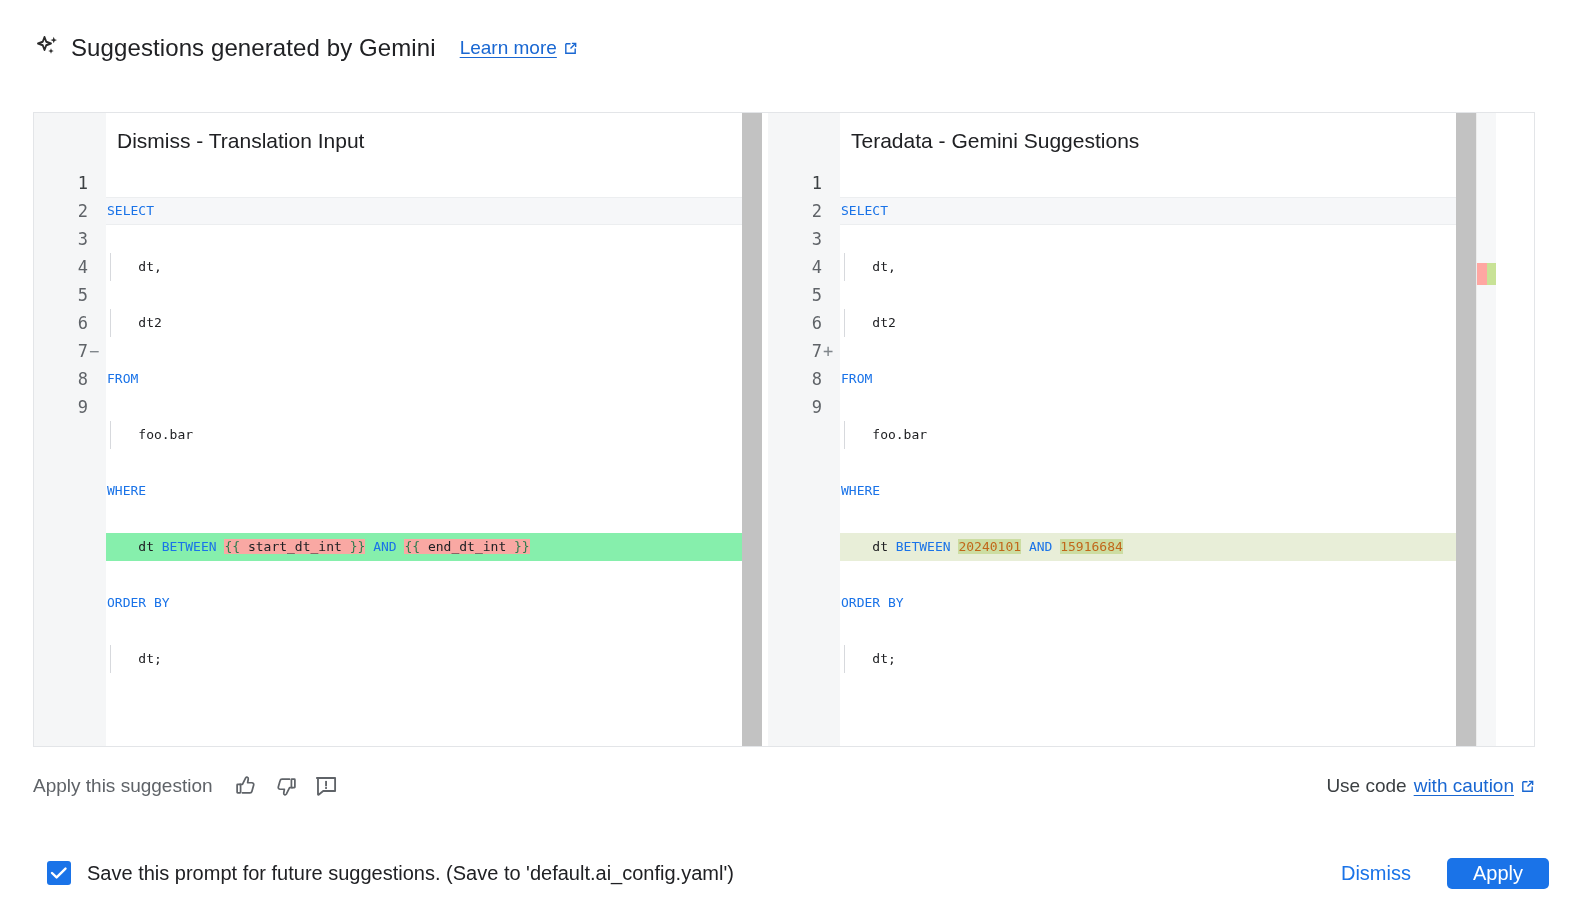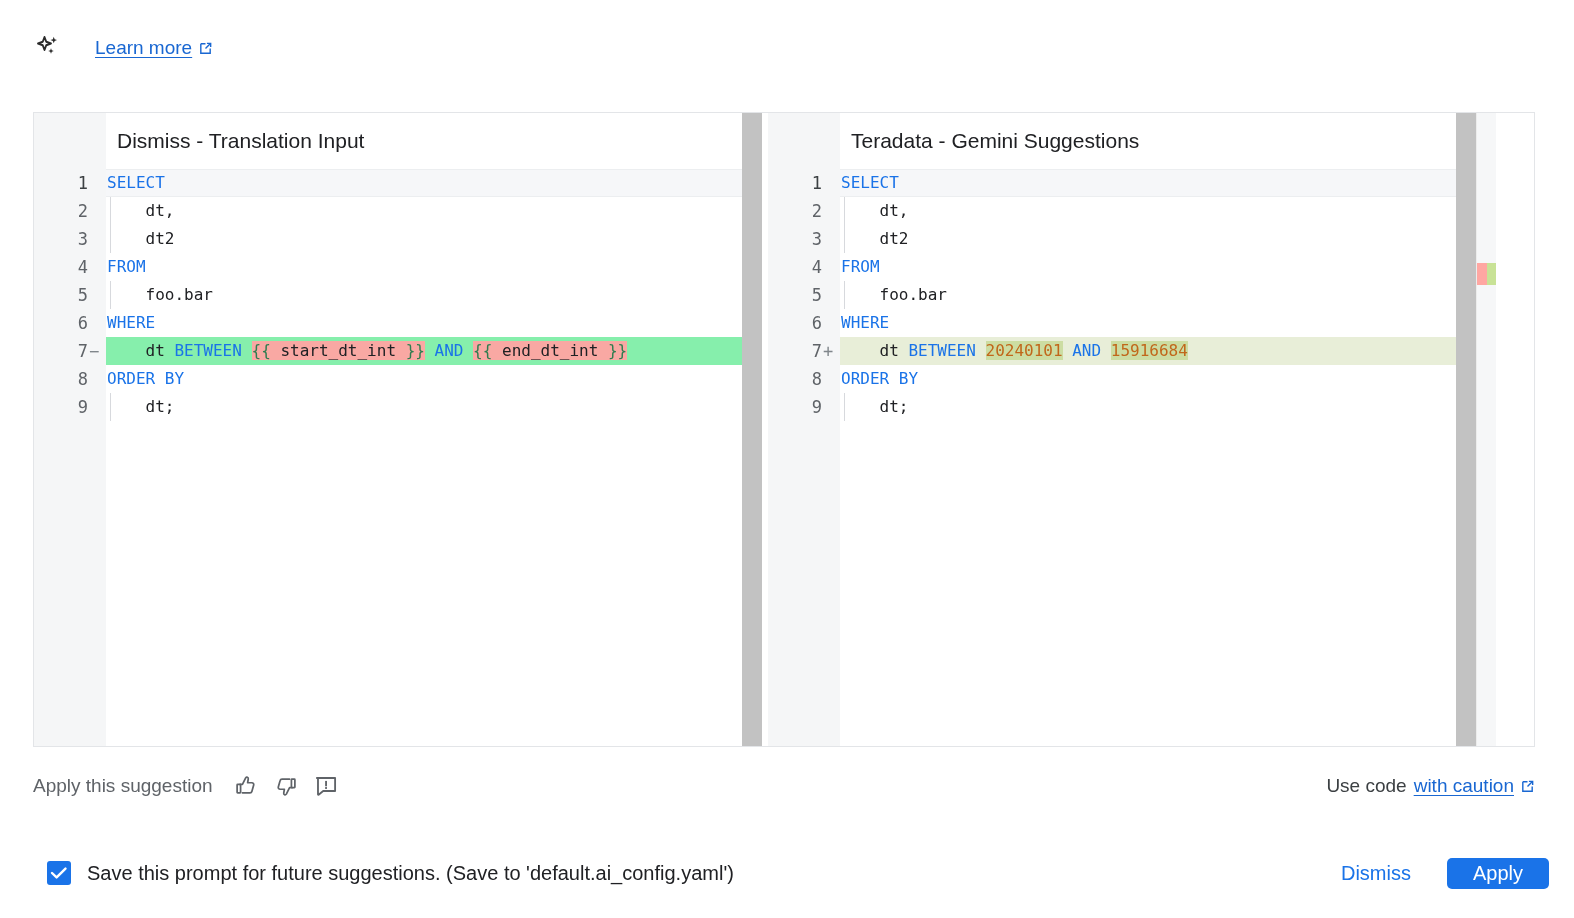--- a/index.html
+++ b/index.html
@@ -122,25 +122,26 @@
     font-size: 21px;
     color: #202124;
     padding-left: 11px;
     white-space: nowrap;
     box-sizing: border-box;
   }
   .code-line {
     height: 28px;
     line-height: 28px;
     font-family: "DejaVu Sans Mono", monospace;
-    font-size: 16px;
+    font-size: 13px;
     white-space: pre;
     position: relative;
     padding-left: 1px;
     box-sizing: border-box;
+    margin-top: 28px;
   }
   .code-line.current {
     background: #f6f7f9;
     border-top: 1px solid #eceef0;
     border-bottom: 1px solid #eceef0;
     height: 28px;
     line-height: 26px;
   }
   .code-line.del { background: #86efac; }
   .code-line.ins { background: #e8eed8; }
@@ -295,20 +296,21 @@
 </style>
 </head>
 <body>
 
 <div class="header">
   <svg class="spark-icon" viewBox="0 0 24 24">
     <path d="M9.2 3.2 L10.6 7.0 L14.4 8.4 L10.6 9.8 L9.2 13.6 L7.8 9.8 L4.0 8.4 L7.8 7.0 Z" fill="none" stroke="#2b2b2b" stroke-width="1.5" stroke-linejoin="round"></path>
     <path d="M16.6 3.0 L17.3 4.9 L19.2 5.6 L17.3 6.3 L16.6 8.2 L15.9 6.3 L14.0 5.6 L15.9 4.9 Z" fill="#2b2b2b"></path>
     <path d="M14.4 12.2 L15.0 13.8 L16.6 14.4 L15.0 15.0 L14.4 16.6 L13.8 15.0 L12.2 14.4 L13.8 13.8 Z" fill="#2b2b2b"></path>
   </svg>
+  <span class="header-title">Suggestions generated by Gemini</span>
   <span class="learn-more">
     <span class="lm-text">Learn more</span>
     <svg class="ext-icon" viewBox="0 0 16 16">
       <path d="M3 3 h5 M3 3 v10 h10 V8" fill="none" stroke="#1967d2" stroke-width="1.5"></path>
       <path d="M9.5 2.5 h4 v4 M13.5 2.5 L8 8" fill="none" stroke="#1967d2" stroke-width="1.5"></path>
     </svg>
   </span>
 </div>
 
 <div class="diff-wrap">

